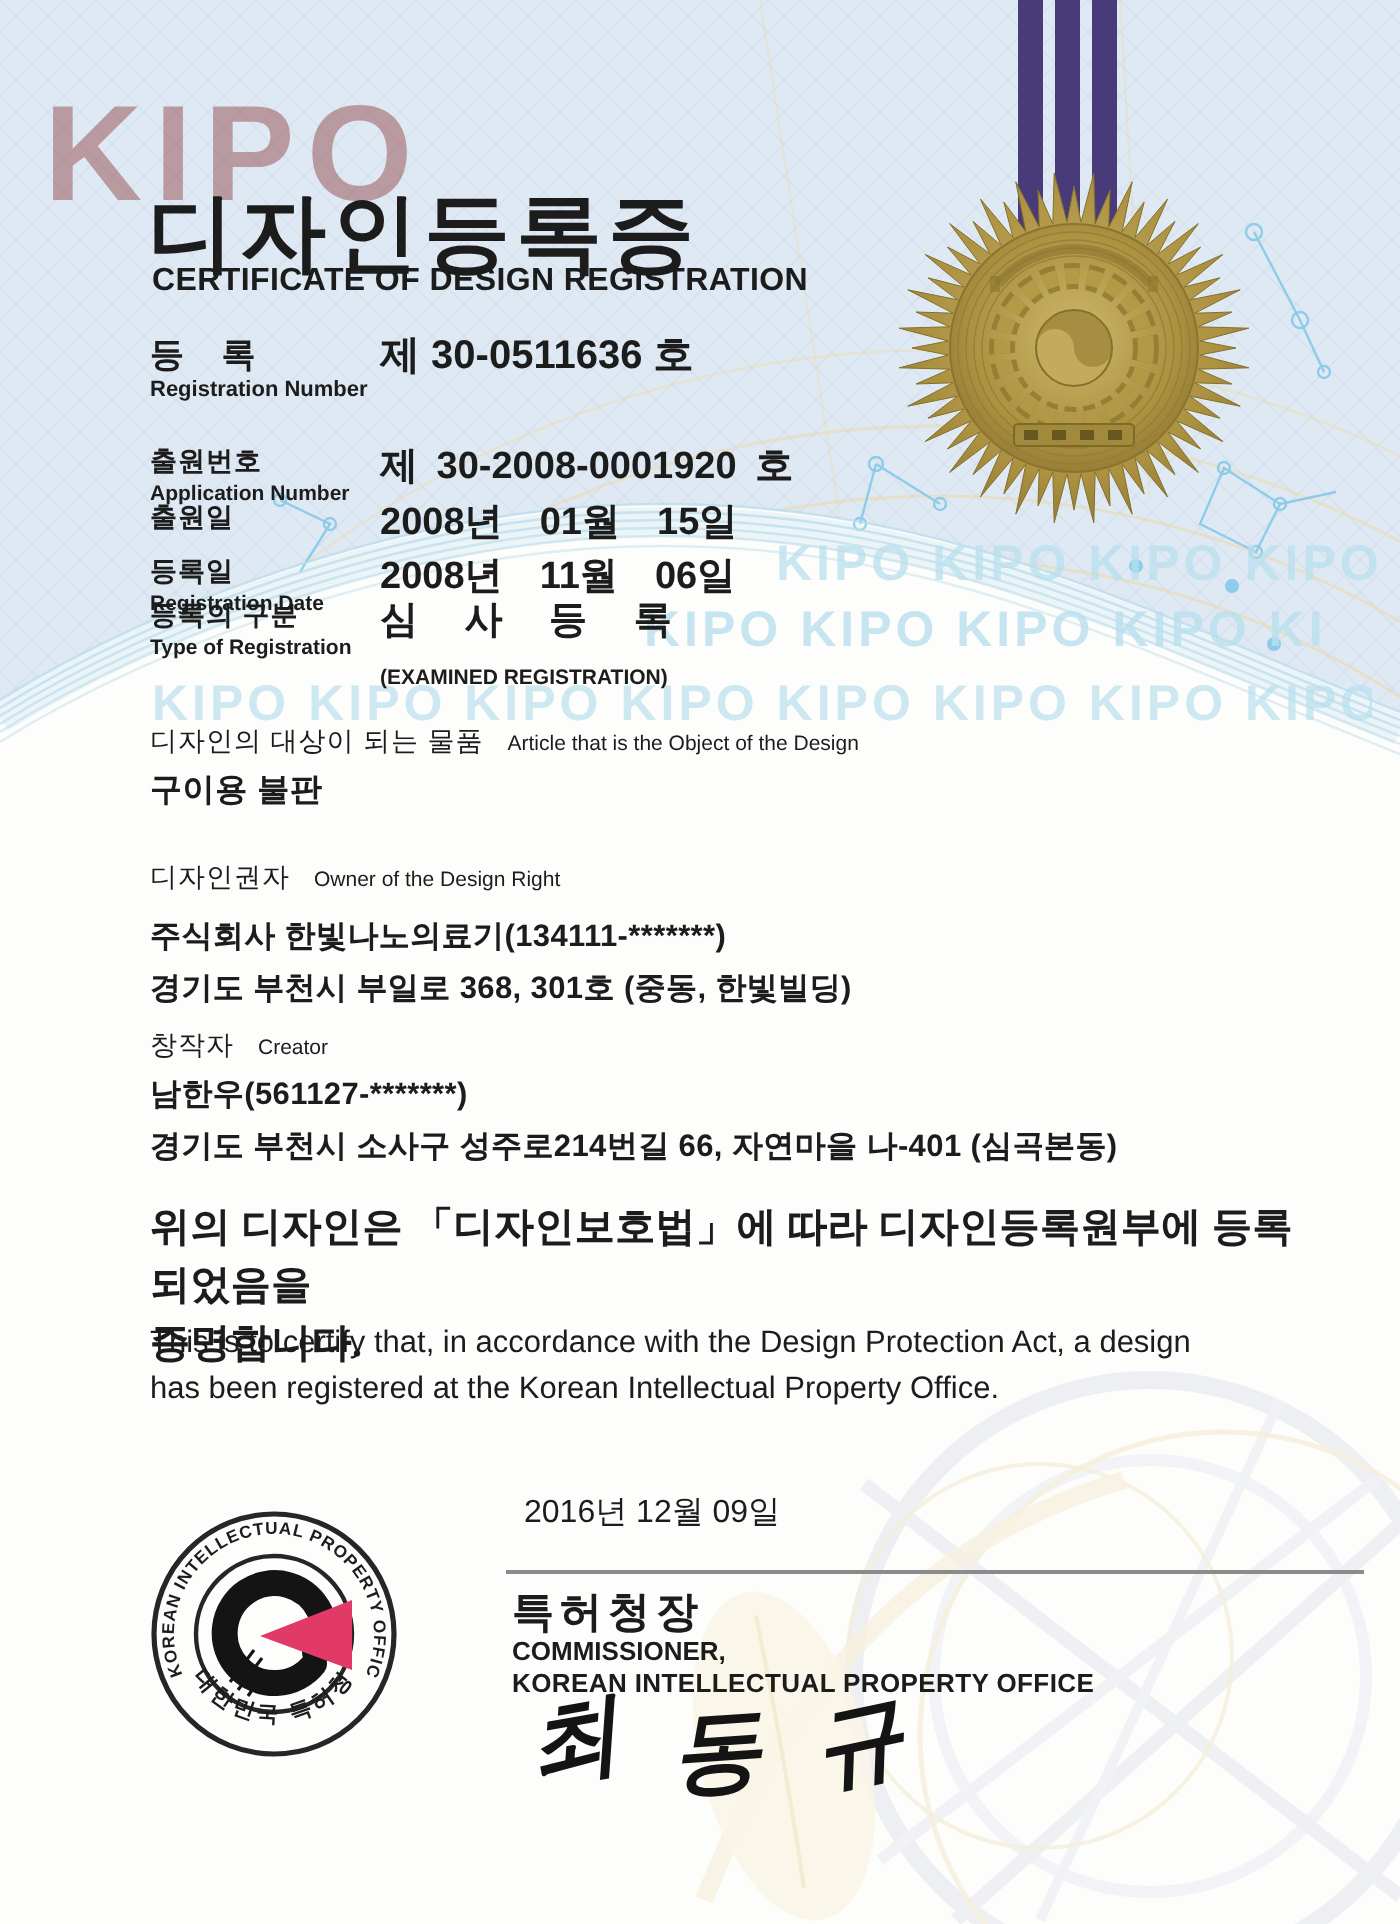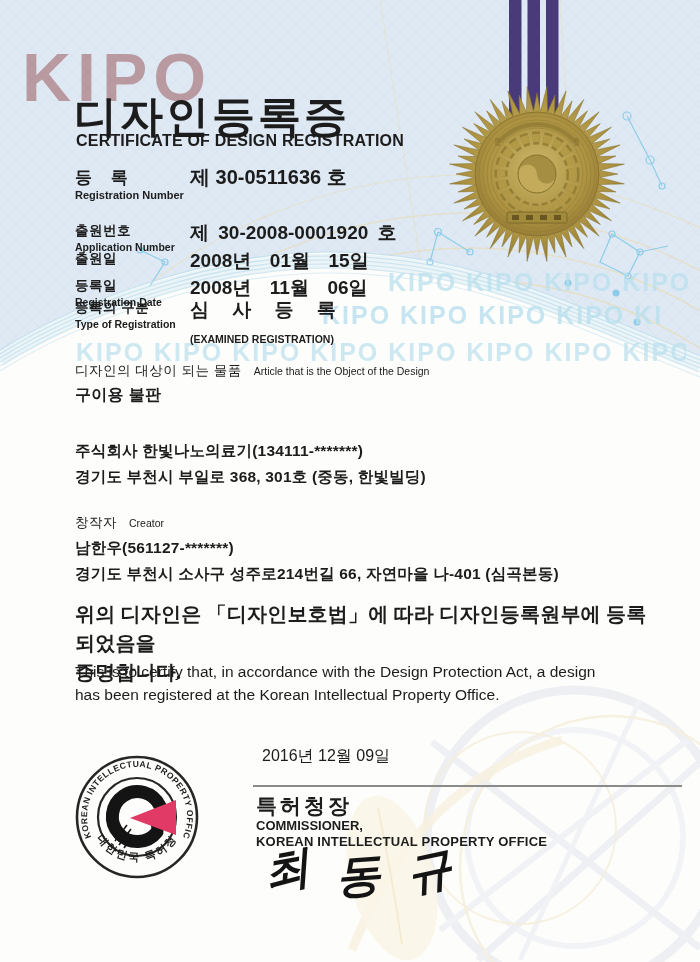--- a/index.html
+++ b/index.html
@@ -196,20 +196,24 @@
 
   <div class="frow" style="top:362px;">
     <div class="sec-label">
       <span class="slk">디자인의 대상이 되는 물품</span>
       <span class="sle">Article that is the Object of the Design</span>
     </div>
     <div class="sec-value">구이용 불판</div>
   </div>
 
   <div class="frow" style="top:430px;">
+    <div class="sec-label">
+      <span class="slk">디자인권자</span>
+      <span class="sle">Owner of the Design Right</span>
+    </div>
     <div class="sec-line" style="margin-top:8px;">주식회사 한빛나노의료기(134111-*******)</div>
     <div class="sec-line">경기도 부천시 부일로 368, 301호 (중동, 한빛빌딩)</div>
   </div>
 
   <div class="frow" style="top:514px;">
     <div class="sec-label">
       <span class="slk">창작자</span>
       <span class="sle">Creator</span>
     </div>
     <div class="sec-line" style="margin-top:3px;">남한우(561127-*******)</div>

